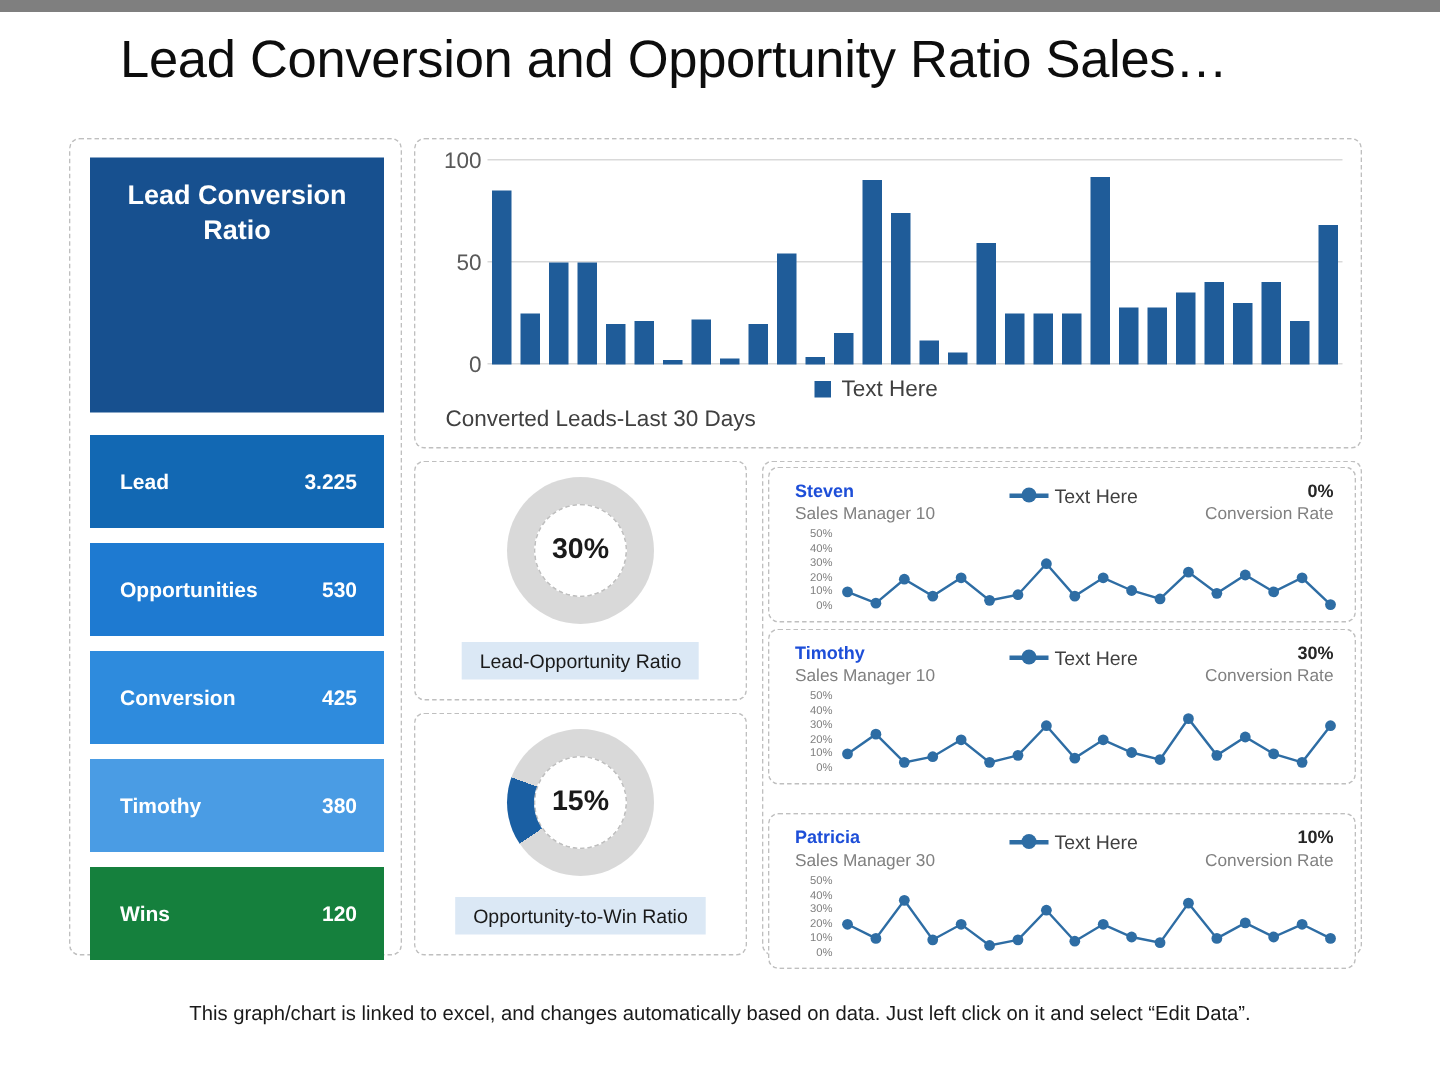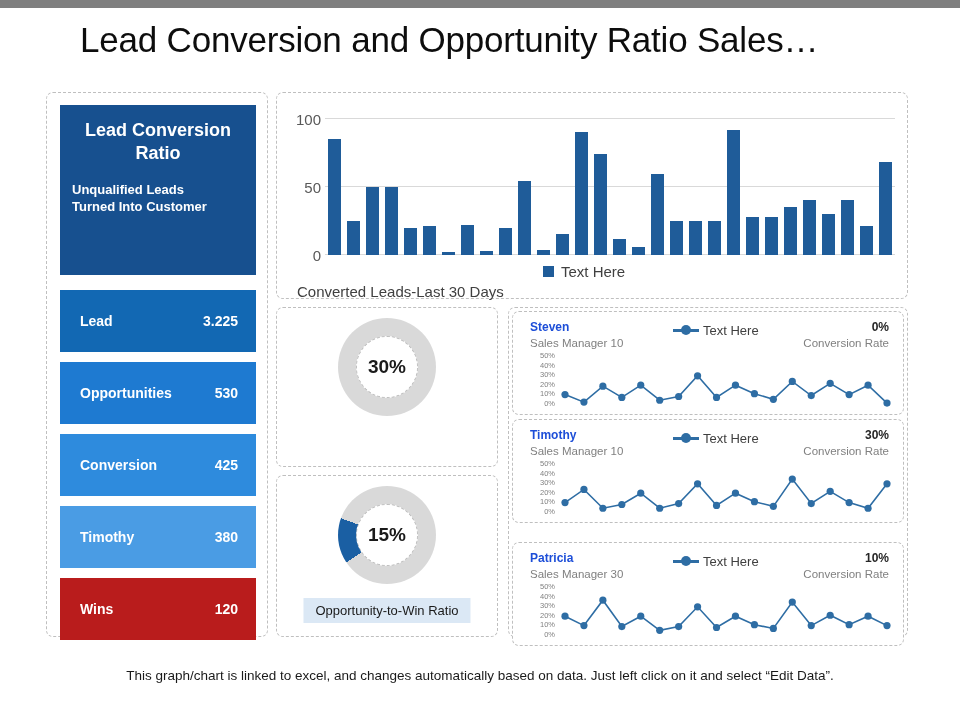--- a/index.html
+++ b/index.html
@@ -32,21 +32,21 @@
   .fbar{
     position:absolute;left:13px;width:196px;height:62px;box-sizing:border-box;
     color:#fff;font-size:14px;font-weight:bold;
     display:flex;align-items:center;justify-content:space-between;
     padding:0 18px 0 20px;
   }
   .fbar .fval{font-weight:bold;}
 
   
   #bar-panel{left:276px;top:92px;width:632px;height:207px;}
-  .bc-wrap{position:absolute;left:0;top:12px;width:632px;height:207px;}
+  .bc-wrap{position:absolute;left:0;top:0;width:632px;height:207px;}
   .bc-ylabels{position:absolute;left:8px;top:0;width:36px;height:150px;}
   .bc-ylabels span{position:absolute;right:0;font-size:15px;color:#595959;}
   .bc-plot{position:absolute;left:48px;top:13px;width:570px;height:137px;}
   .gridline{position:absolute;left:0;width:100%;height:1px;background:#d9d9d9;}
   .bars{position:absolute;left:0;bottom:0;width:100%;height:137px;display:flex;align-items:flex-end;gap:0;}
   .bar{flex:1 1 0;margin:0 3px;background:#1f5c99;}
   .bc-legend{position:absolute;left:266px;top:158px;font-size:15px;color:#404040;display:flex;align-items:center;gap:7px;}
   .legmark{width:11px;height:11px;background:#1f5c99;display:inline-block;}
   .bc-caption{position:absolute;left:20px;top:178px;font-size:15px;color:#404040;}
 
@@ -89,43 +89,39 @@
 </head>
 <body>
 
 <div class="topbar"></div>
 
 <div class="title">Lead Conversion and Opportunity Ratio Sales…</div>
 
 <div class="dpanel" id="left-panel">
   <div class="hero">
     <div class="h1">Lead Conversion Ratio</div>
-    <div class="sub">
-      <div>Unqualified Leads</div>
-      <div>Turned Into Customer</div>
-    </div>
   </div>
   <div id="funnel-stages">
       <div class="fbar" style="top: 197px; background: rgb(18, 104, 179);">
         <span>Lead</span>
         <span class="fval">3.225</span>
       </div>
       <div class="fbar" style="top: 269px; background: rgb(30, 122, 209);">
         <span>Opportunities</span>
         <span class="fval">530</span>
       </div>
       <div class="fbar" style="top: 341px; background: rgb(46, 139, 221);">
         <span>Conversion</span>
         <span class="fval">425</span>
       </div>
       <div class="fbar" style="top: 413px; background: rgb(74, 156, 228);">
         <span>Timothy</span>
         <span class="fval">380</span>
       </div>
-      <div class="fbar" style="top: 485px; background: #b91c1c;">
+      <div class="fbar" style="top: 485px; background: #15803d;">
         <span>Wins</span>
         <span class="fval">120</span>
       </div>
     </div>
 </div>
 
 <div class="dpanel" id="bar-panel">
   <div class="bc-wrap">
     <div class="bc-ylabels" id="bc-ylabels">
         <span style="top: 6px;">100</span>
@@ -174,20 +170,21 @@
       <span>Text Here</span>
     </div>
     <div class="bc-caption">Converted Leads-Last 30 Days</div>
   </div>
 </div>
 
 <div class="dpanel" id="donut1-panel">
   <div class="donut" id="donut1" style="background: conic-gradient(rgb(217, 217, 217) 0deg, rgb(217, 217, 217) 252deg, rgb(26, 95, 163) 252deg, rgb(26, 95, 163) 0deg, rgb(217, 217, 217) 0deg, rgb(217, 217, 217) 360deg);">
     <div class="hole">30%</div>
   </div>
+  <div class="dlabel" style="top:120px;">Lead-Opportunity  Ratio</div>
 </div>
 
 <div class="dpanel" id="donut2-panel">
   <div class="donut" id="donut2" style="background: conic-gradient(rgb(217, 217, 217) 0deg, rgb(217, 217, 217) 236deg, rgb(26, 95, 163) 236deg, rgb(26, 95, 163) 290deg, rgb(217, 217, 217) 290deg, rgb(217, 217, 217) 360deg);">
     <div class="hole">15%</div>
   </div>
   <div class="dlabel" style="top:122px;">Opportunity-to-Win  Ratio</div>
 </div>
 
 <div class="dpanel" id="spark-outer">

